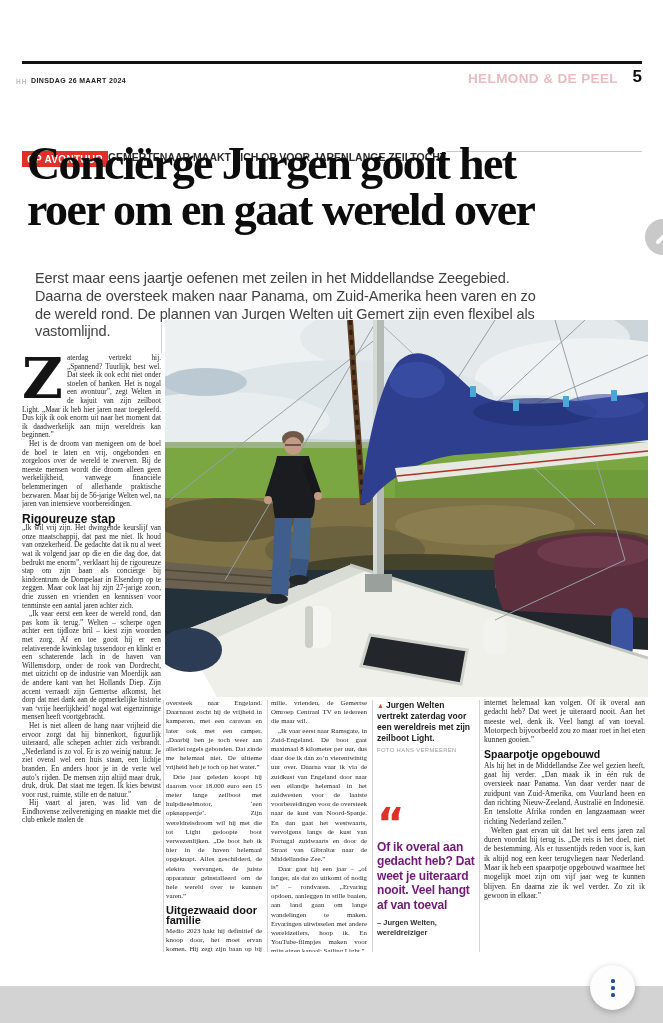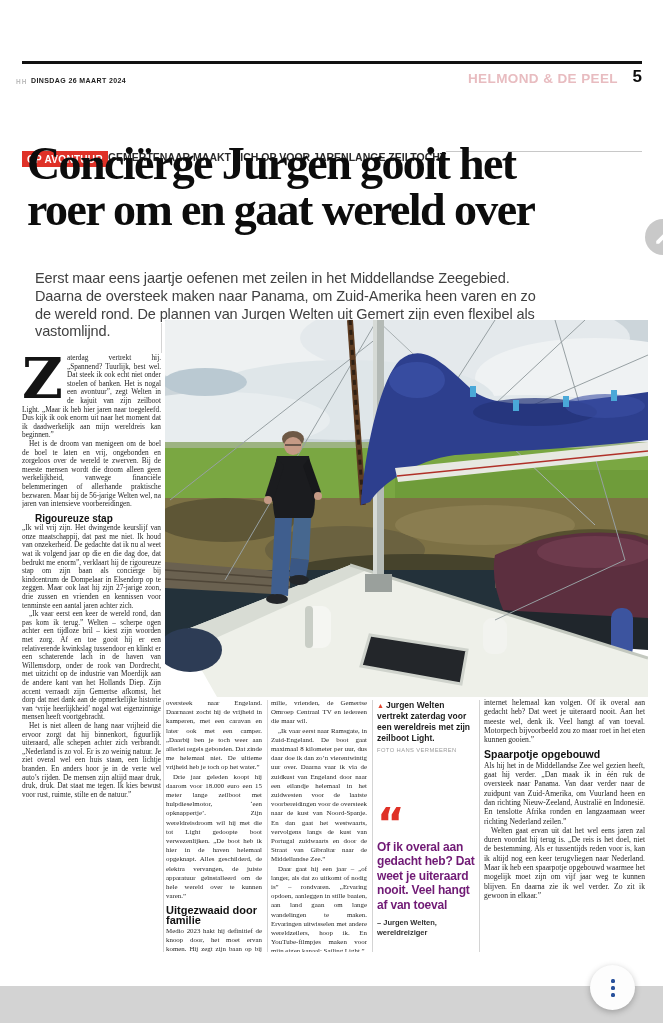--- a/index.html
+++ b/index.html
@@ -39,21 +39,21 @@
 
   
   .col{position:absolute;font-family:"Liberation Serif",serif;color:#1f1f1f;text-align:justify;overflow:hidden;}
   .col1{left:22px;top:354px;width:139px;height:588px;font-size:7.3px;line-height:8.6px;}
   .colA{left:166px;top:698px;width:96px;height:254px;font-size:6.9px;line-height:9.2px;}
   .colB{left:271px;top:698px;width:96px;height:254px;font-size:6.9px;line-height:9.2px;}
   .colD{left:484px;top:698px;width:161px;height:254px;font-size:7.6px;line-height:9.3px;}
   .col p{margin:0;text-indent:7px;}
   .col p.noindent{text-indent:0;}
   .subhead{font-family:"Liberation Sans",sans-serif;font-weight:800;color:#111;text-align:left;margin:6px 0 1px;text-indent:0;}
-  .col1 .subhead{font-size:10px;margin-left:13px;}
+  .col1 .subhead{font-size:12px;}
   .colA .subhead{font-size:11px;}
   .colD .subhead{font-size:10.5px;}
   .dropcap{float:left;font-family:"DejaVu Serif",serif;font-weight:bold;font-size:56px;line-height:42px;margin:3px 4px 0 0;color:#141414;}
 
   
   .caption{left:377px;top:700px;width:98px;}
   .caption-main{font-size:8.5px;line-height:1.28;font-weight:bold;color:#1e1e1e;}
   .caption-marker{color:#e0442d;font-size:7px;margin-right:2px;}
   .caption-credit{font-size:5.8px;color:#9b9b9b;letter-spacing:.4px;margin-top:3px;}
   .pullquote{left:377px;top:804px;width:101px;}
@@ -176,20 +176,21 @@
     </svg>
   </div>
 
   <div class="col col1">
     <p class="noindent"><span class="dropcap">Z</span><span>aterdag vertrekt hij. „Spannend? Tuurlijk, best wel. Dat steek ik ook echt niet onder stoelen of banken. Het is nogal een avontuur”, zegt Welten in de kajuit van zijn zeilboot Light. „Maar ik heb hier jaren naar toegeleefd. Dus kijk ik ook enorm uit naar het moment dat ik daadwerkelijk aan mijn wereldreis kan beginnen.”</span></p>
     <p>Het is de droom van menigeen om de boel de boel te laten en vrij, ongebonden en zorgeloos over de wereld te zwerven. Bij de meeste mensen wordt die droom alleen geen werkelijkheid, vanwege financiële belemmeringen of allerhande praktische bezwaren. Maar bij de 56-jarige Welten wel, na jaren van intensieve voorbereidingen.</p>
     <div class="subhead">Rigoureuze stap</div>
     <p class="noindent">„Ik wil vrij zijn. Het dwingende keurslijf van onze maatschappij, dat past me niet. Ik houd van onzekerheid. De gedachte dat ik nu al weet wat ik volgend jaar op die en die dag doe, dat bedrukt me enorm”, verklaart hij de rigoureuze stap om zijn baan als conciërge bij kindcentrum de Dompelaar in Elsendorp op te zeggen. Maar ook laat hij zijn 27-jarige zoon, drie zussen en vrienden en kennissen voor tenminste een aantal jaren achter zich.</p>
     <p>„Ik vaar eerst een keer de wereld rond, dan pas kom ik terug.” Welten – scherpe ogen achter een tijdloze bril – kiest zijn woorden met zorg. Af en toe gooit hij er een relativerende kwinkslag tussendoor en klinkt er een schaterende lach in de haven van Willemsdorp, onder de rook van Dordrecht, met uitzicht op de industrie van Moerdijk aan de andere kant van het Hollands Diep. Zijn accent verraadt zijn Gemertse afkomst, het dorp dat met dank aan de opmerkelijke historie van ‘vrije heerlijkheid’ nogal wat eigenzinnige mensen heeft voortgebracht.</p>
     <p>Het is niet alleen de hang naar vrijheid die ervoor zorgt dat hij binnenkort, figuurlijk uiteraard, alle schepen achter zich verbrandt. „Nederland is zo vol. Er is zo weinig natuur. Je ziet overal wel een huis staan, een lichtje branden. En anders hoor je in de verte wel auto’s rijden. De mensen zijn altijd maar druk, druk, druk. Dat staat me tegen. Ik kies bewust voor rust, ruimte, stilte en de natuur.”</p>
+    <p>Hij vaart al jaren, was lid van de Eindhovense zeilvereniging en maakte met die club enkele malen de</p>
   </div>
 
   <div class="col colA">
     <p class="noindent">oversteek naar Engeland. Daarnaast zocht hij de vrijheid in kamperen, met een caravan en later ook met een camper. „Daarbij ben je toch weer aan allerlei regels gebonden. Dat zinde me helemaal niet. De ultieme vrijheid heb je toch op het water.”</p>
     <p>Drie jaar geleden koopt hij daarom voor 18.000 euro een 15 meter lange zeilboot met hulpdieselmotor, ‘een opknappertje’. Zijn wereldreisdroom wil hij met die tot Light gedoopte boot verwezenlijken. „De boot heb ik hier in de haven helemaal opgeknapt. Alles geschilderd, de elektra vervangen, de juiste apparatuur geïnstalleerd om de hele wereld over te kunnen varen.”</p>
     <div class="subhead">Uitgezwaaid door familie</div>
     <p class="noindent">Medio 2023 hakt hij definitief de knoop door, het moet ervan komen. Hij zegt zijn baan op bij de Dompelaar, neemt afscheid van collega’s en alle kinderen en langzaam maar zeker werkt hij toe naar het moment van vertrek. Zaterdag de 30ste is het dan zover. Exact om drie uur kiest hij het ruime sop, uitgezwaaid door fa-</p>
   </div>
 
   <div class="col colB">

